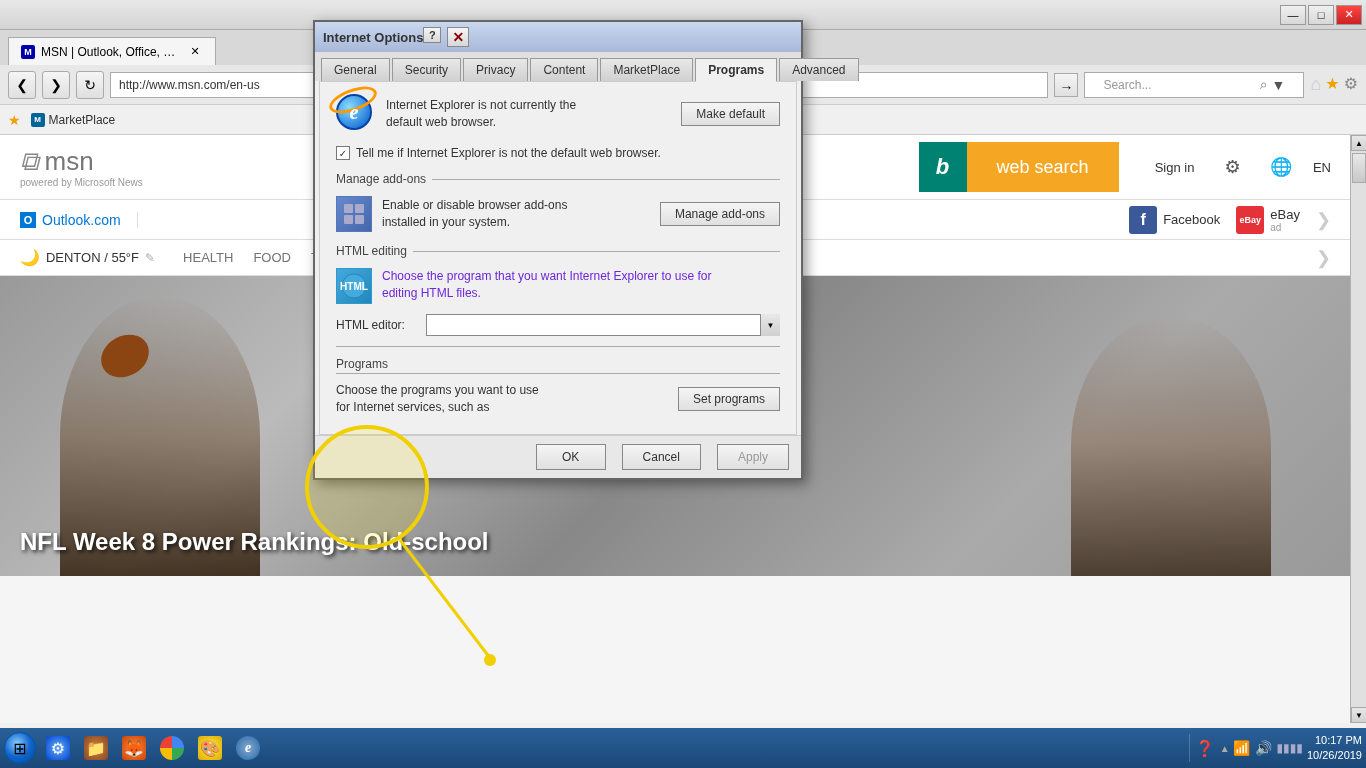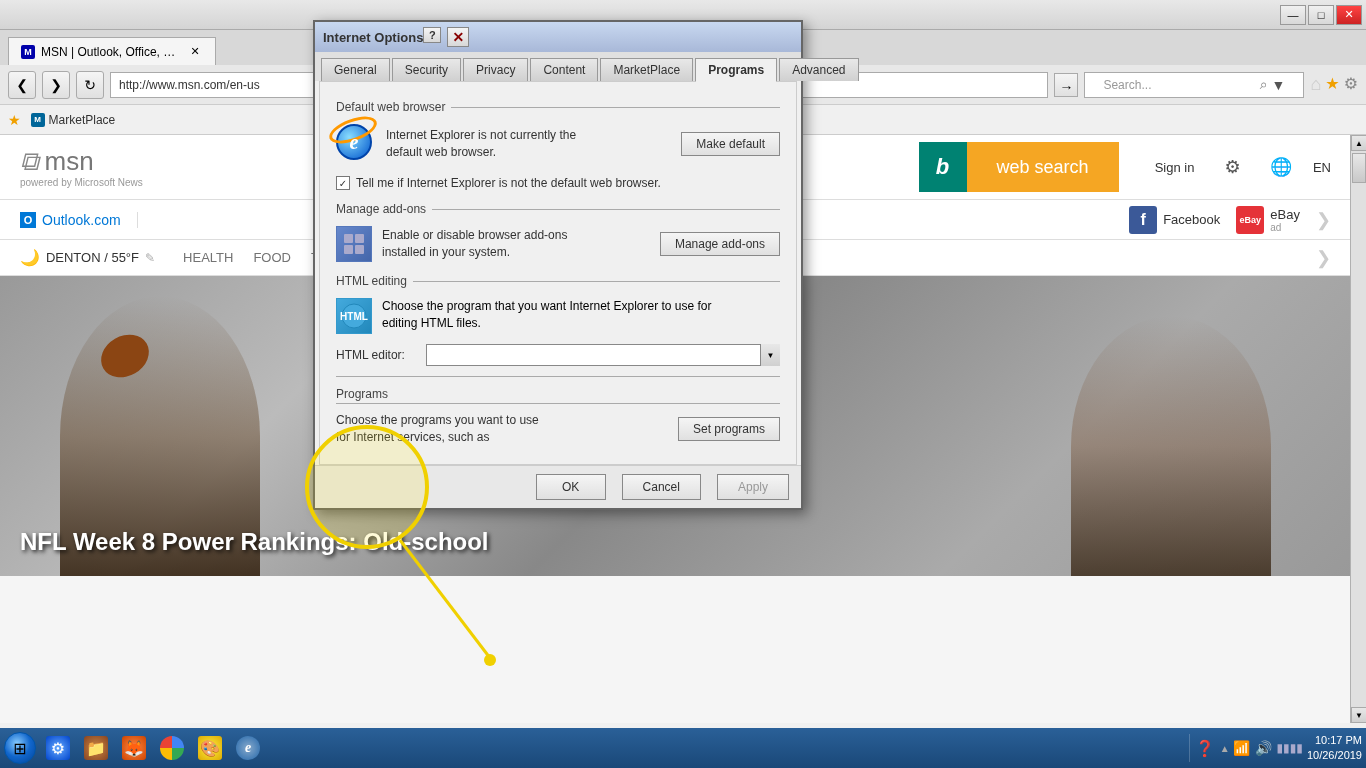--- a/index.html
+++ b/index.html
@@ -374,21 +374,21 @@
       width: 36px; height: 36px;
       background: linear-gradient(135deg, #44aadd, #2288bb);
       display: flex; align-items: center; justify-content: center;
       font-size: 9px;
       color: white;
       border: 1px solid #3399cc;
     }
     .html-text {
       flex: 1;
       font-size: 12px;
-      color: #000000;
+      color: #6d28d9;
       line-height: 1.4;
     }
     .html-editor-row {
       display: flex;
       align-items: center;
       gap: 10px;
       margin-bottom: 10px;
     }
     .html-editor-label {
       font-size: 12px;
@@ -773,24 +773,20 @@
       <div class="dtab">Security</div>
       <div class="dtab">Privacy</div>
       <div class="dtab">Content</div>
       <div class="dtab">MarketPlace</div>
       <div class="dtab active">Programs</div>
       <div class="dtab">Advanced</div>
     </div>
 
     <div class="dialog-content">
 
-      <div class="section-header">
-        <span class="section-title">Default web browser</span>
-        <div class="section-line"></div>
-      </div>
 
       <div class="dwb-section">
         <div style="position:relative;width:40px;height:40px;flex-shrink:0;">
           <div class="ie-circle">
             <span class="ie-e-letter">e</span>
           </div>
           <div class="ie-ring"></div>
         </div>
         <span class="dwb-text" style="white-space:pre-line;">Internet Explorer is not currently the
 default web browser.</span>

